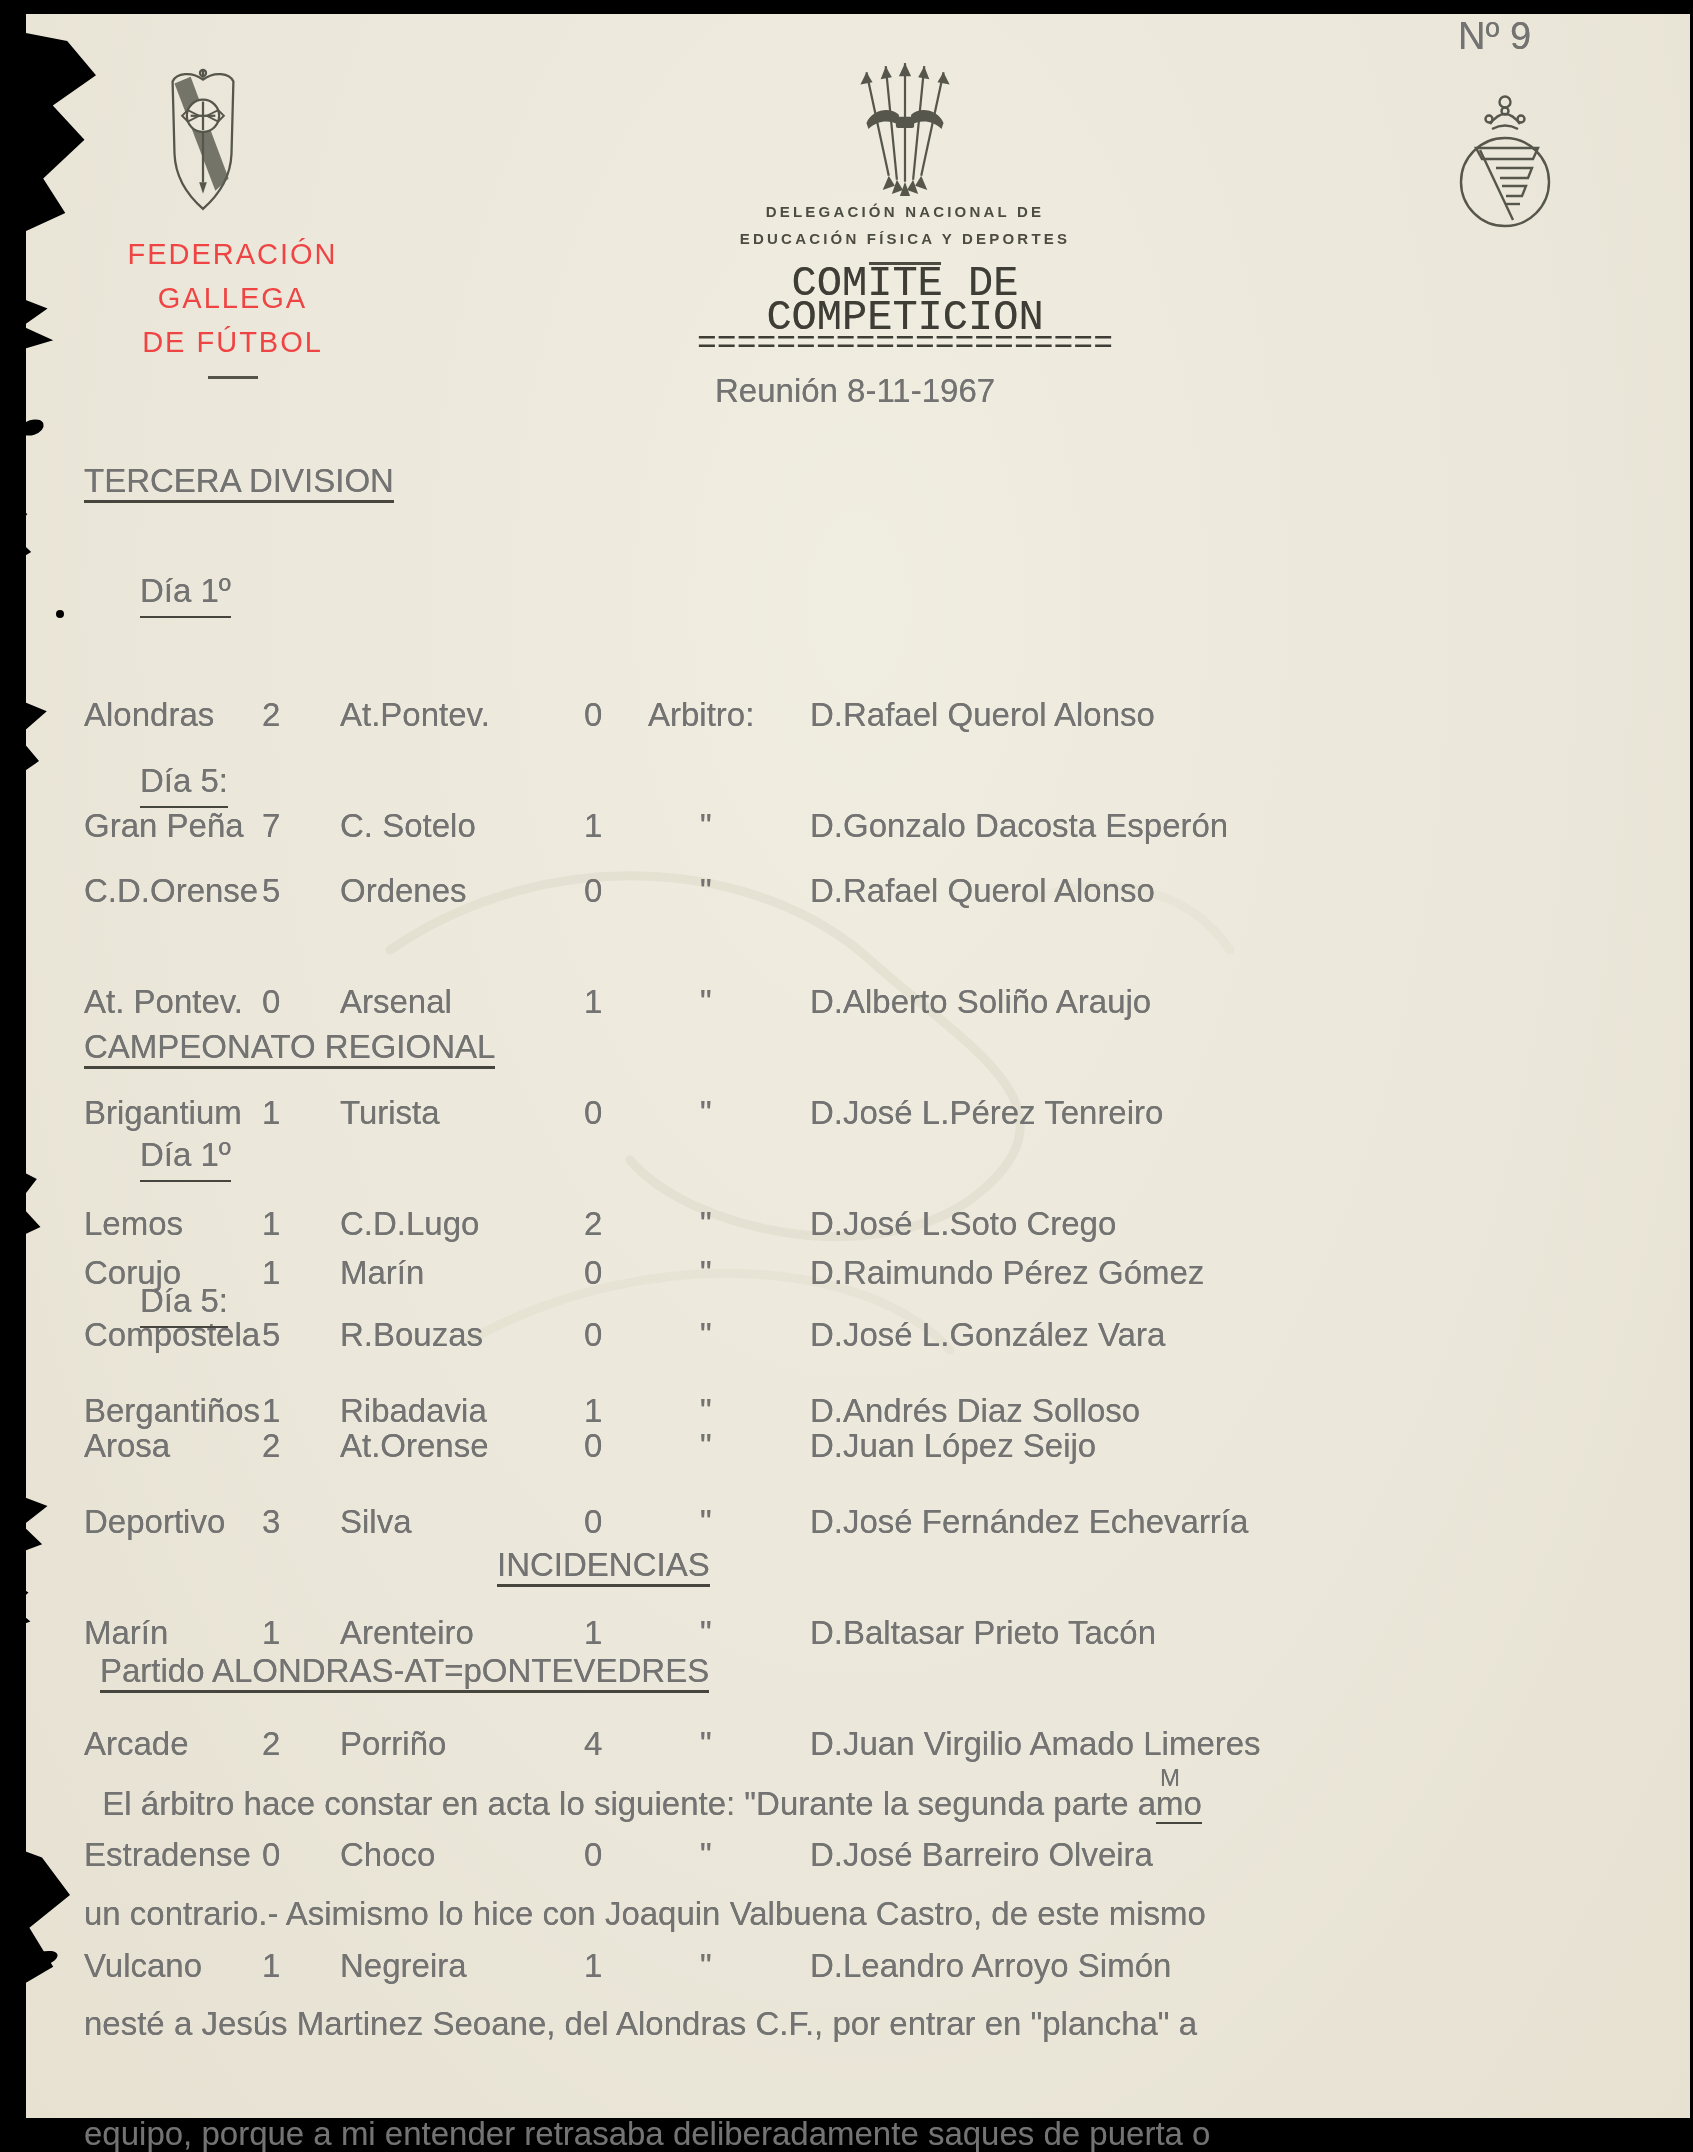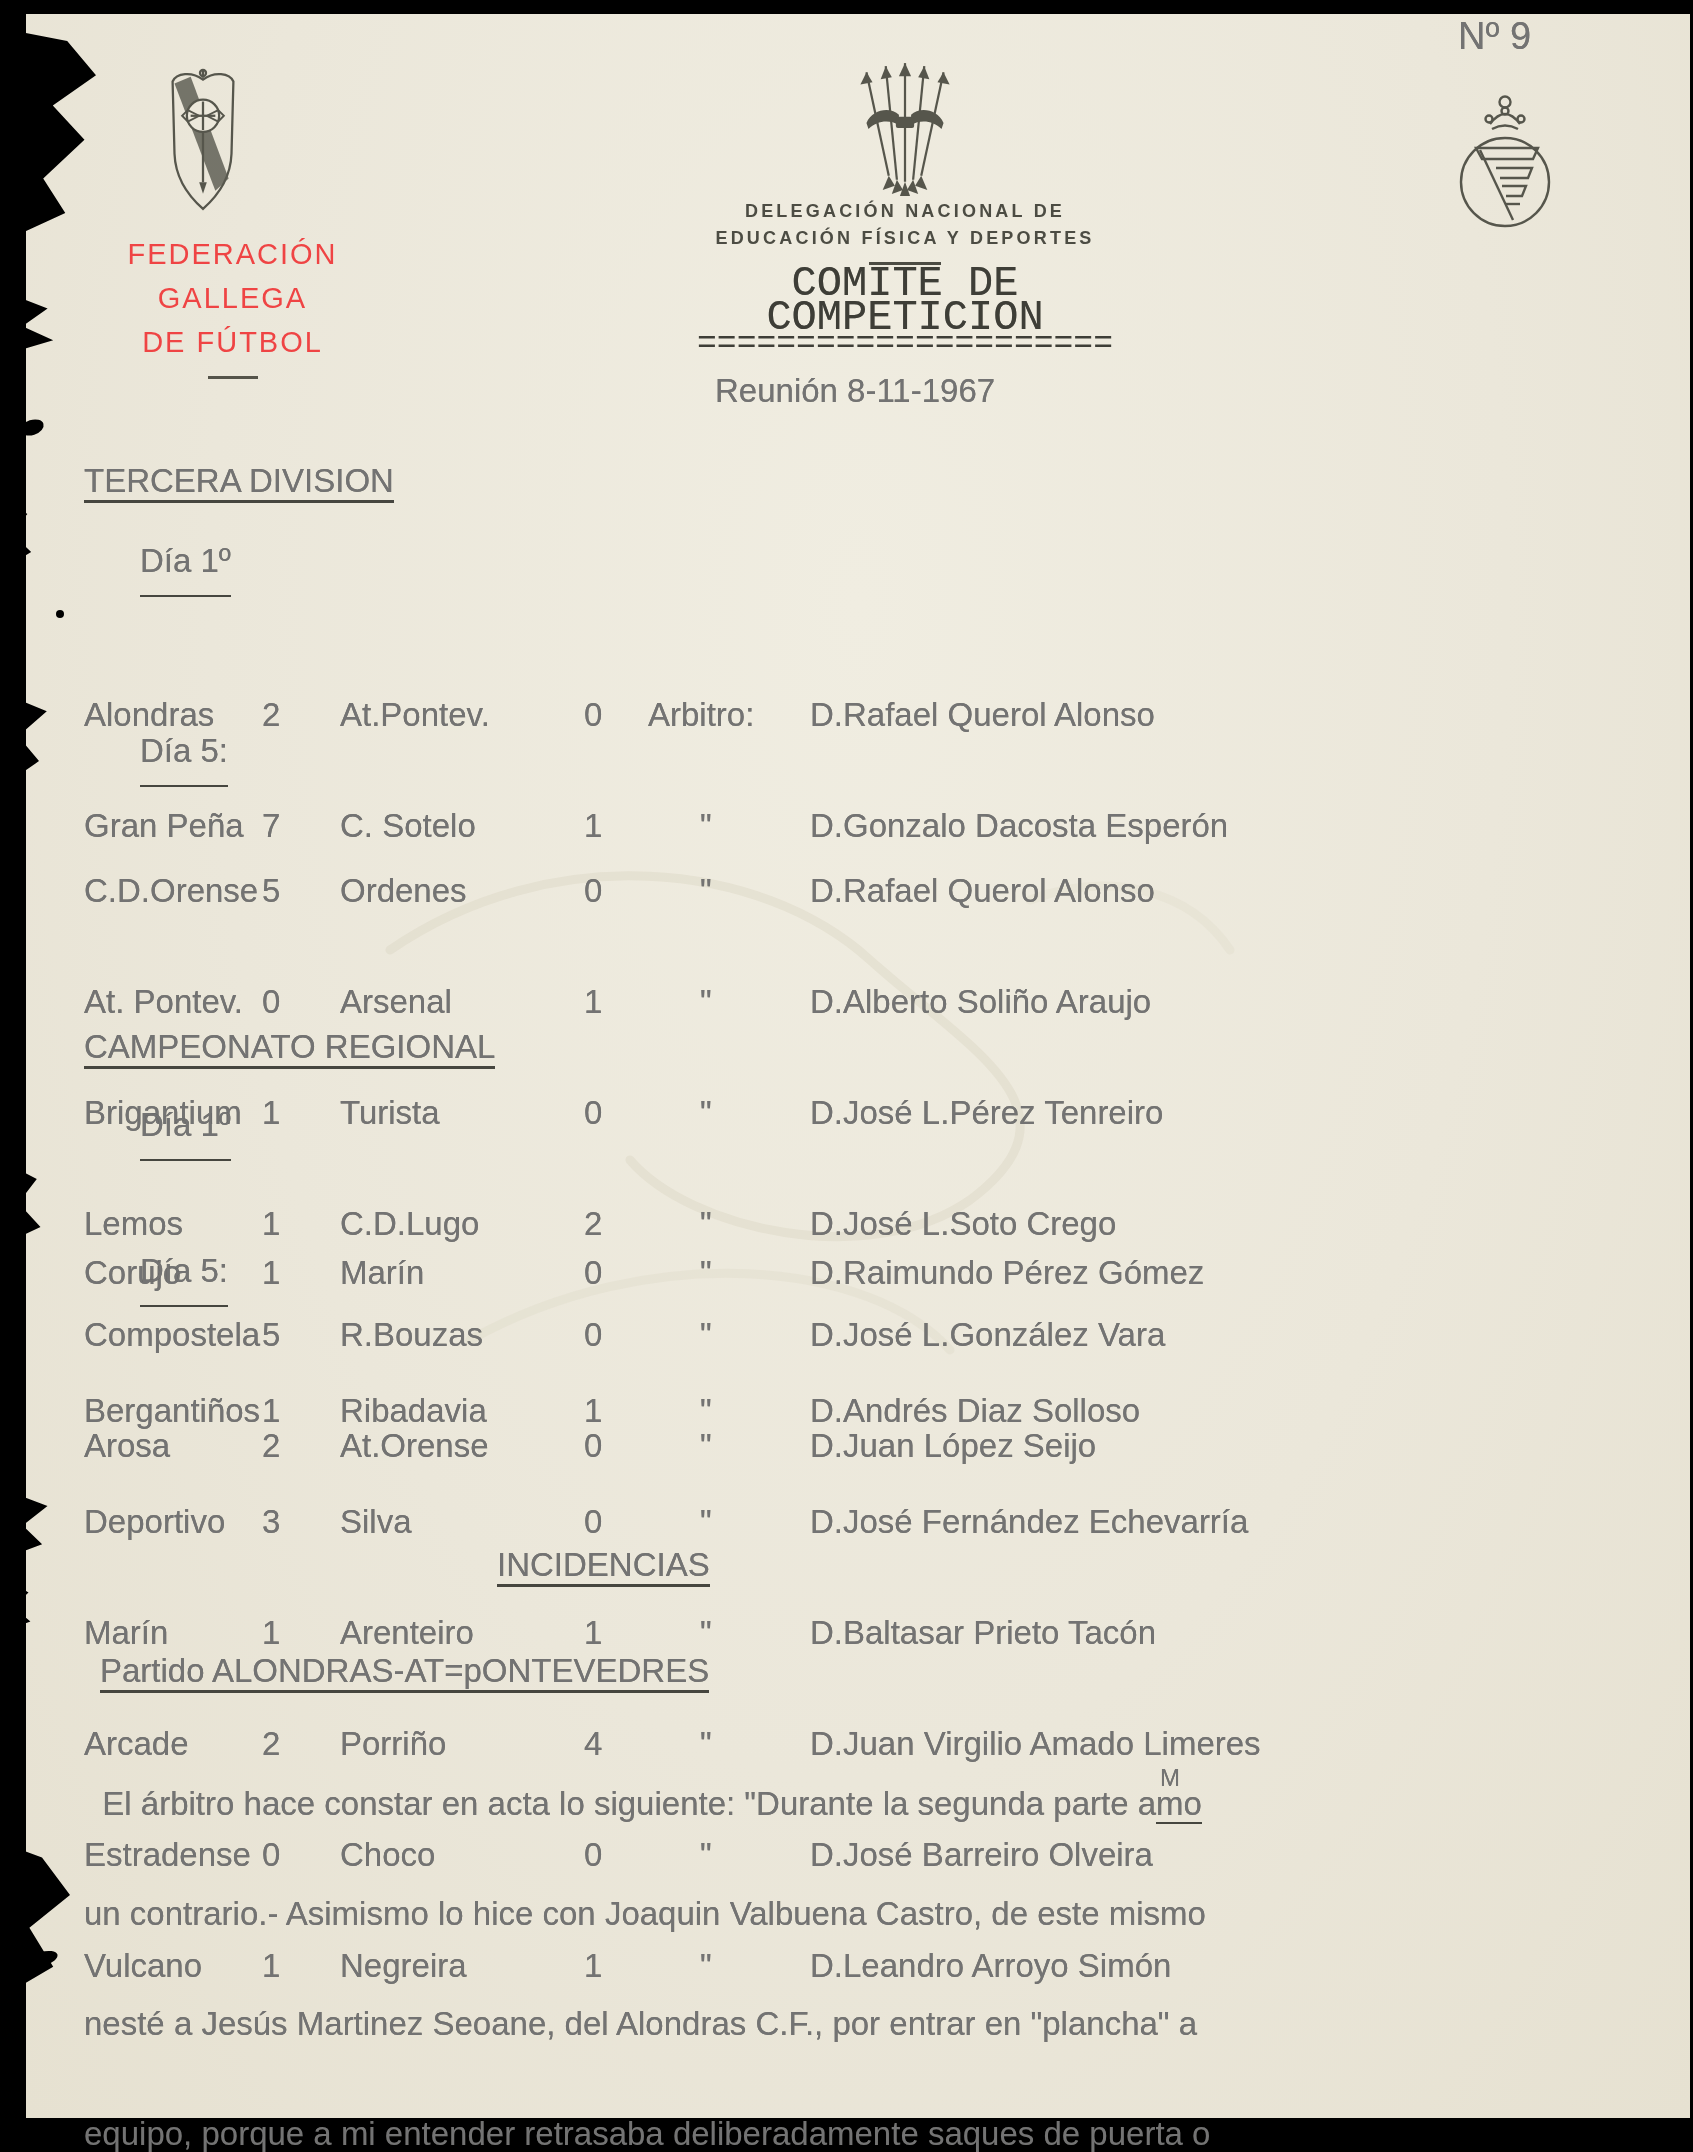--- a/index.html
+++ b/index.html
@@ -26,36 +26,36 @@
   .speck{left:56px;top:610px;width:8px;height:8px;border-radius:50%;}
 
   
   .tw{
     font-family:Liberation Sans, sans-serif;
     font-size:33px;line-height:37px;color:#737373;
     text-shadow:0 0 0.6px rgba(62,62,55,.65);
     position:absolute;white-space:pre;
   }
   .u{border-bottom:3px solid #46463f;padding-bottom:1px;display:inline-block;text-align:right;}
-  .u2{border-bottom:2.5px solid #46463f;padding-bottom:16px;display:inline-block;}
+  .u2{border-bottom:2.5px solid #46463f;padding-bottom:7px;display:inline-block;margin-top:30px;}
 
   
   .rows{position:absolute;left:84px;width:1575px;}
   .mrow{display:grid;grid-template-columns:162px 62px 228px 70px 124px auto;line-height:37px;gap:16px;}
   .c-arb{padding-left:30px;}
   .c-arb.first{padding-left:0;transform:translateX(-22px);}
 
   
   .org-left{position:absolute;left:60px;top:232px;width:345px;text-align:center;
     color:#ef4444;font-size:29px;letter-spacing:2px;line-height:44px;}
   .org-left .rule{width:50px;height:3px;background:#55544a;margin:12px auto 0 auto;}
 
   
   .org-center{position:absolute;left:655px;top:198px;width:500px;text-align:center;color:#4c4c43;}
-  .org-center .sm{font-size:18px;font-weight:bold;letter-spacing:3.2px;line-height:27px;}
+  .org-center .sm{font-size:15px;font-weight:bold;letter-spacing:3.2px;line-height:27px;}
   .org-center .rule{width:72px;height:2.5px;background:#4c4c43;margin:10px auto 2px auto;}
   .comite{font-family:"Liberation Mono","DejaVu Sans Mono",monospace;font-size:42px;color:#3e3e37;
     text-shadow:0 0 0.6px rgba(62,62,55,.65);line-height:34px;}
   .comite-eq{font-family:"Liberation Mono","DejaVu Sans Mono",monospace;font-size:33px;color:#3e3e37;
     letter-spacing:0;line-height:20px;}
 
   .doc-number{position:absolute;left:1458px;top:18px;font-size:38px;}
 
   .para{position:absolute;left:84px;top:1712px;width:1580px;}
   .pline{line-height:36px;white-space:pre;}

